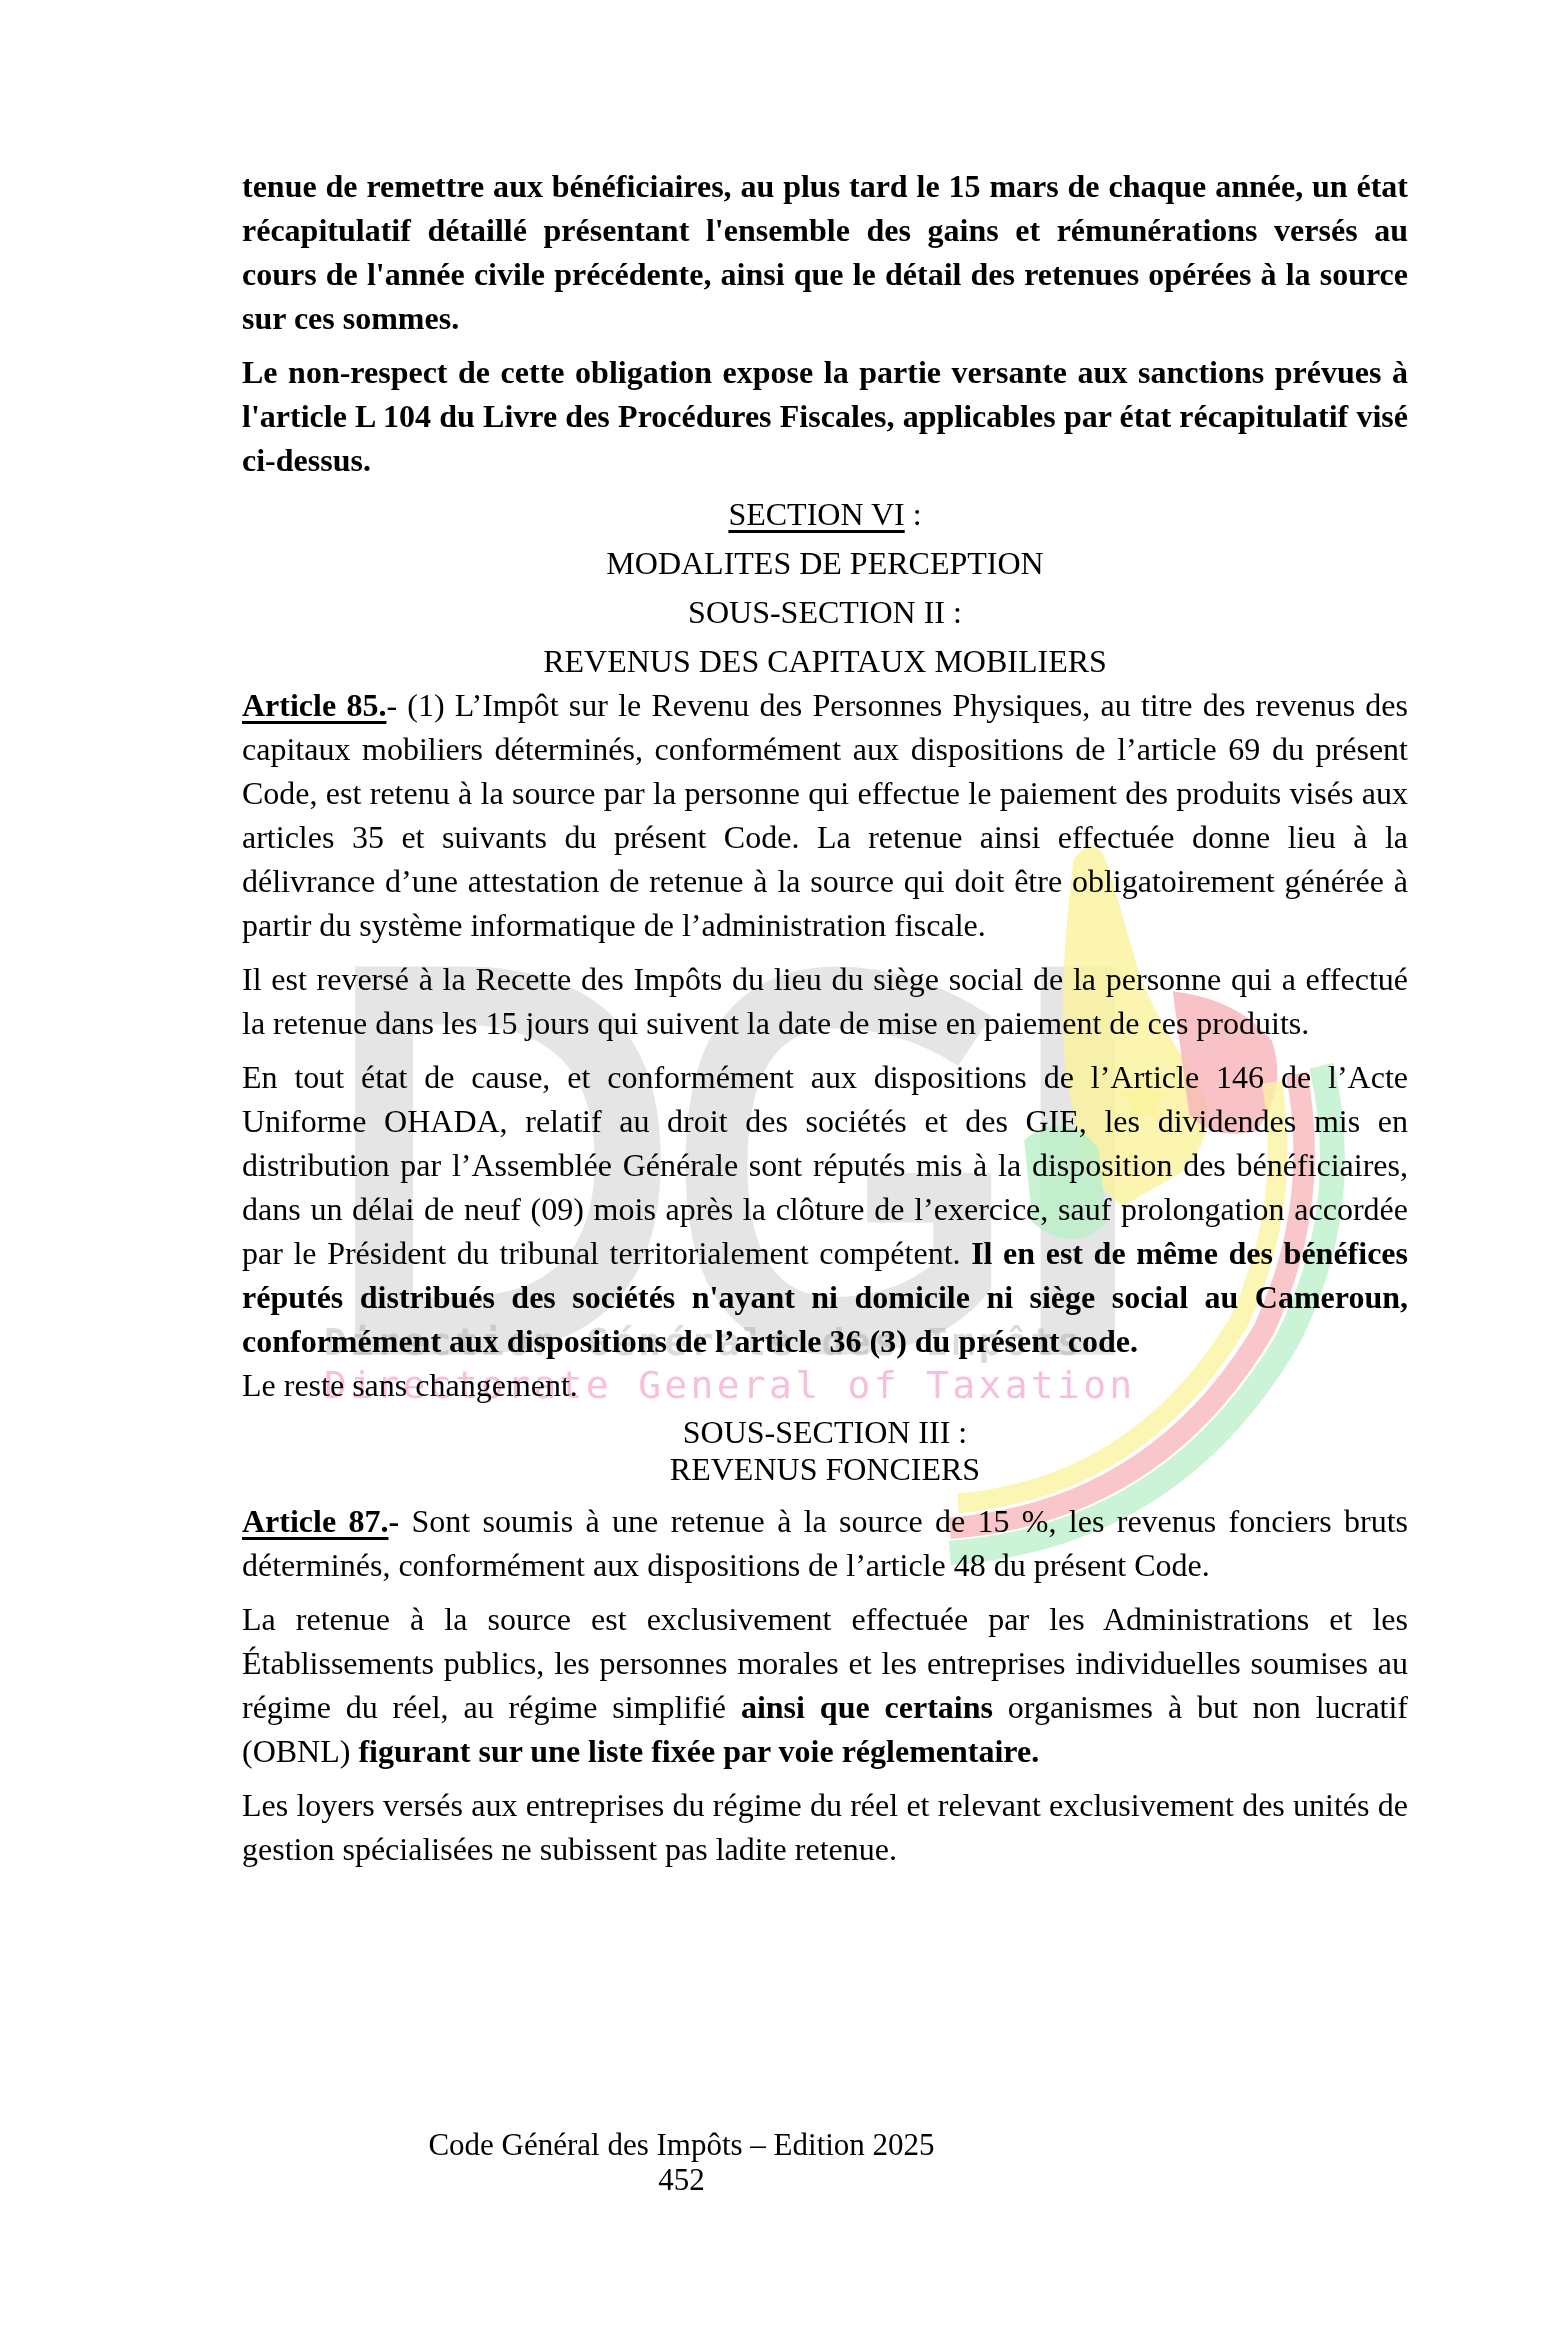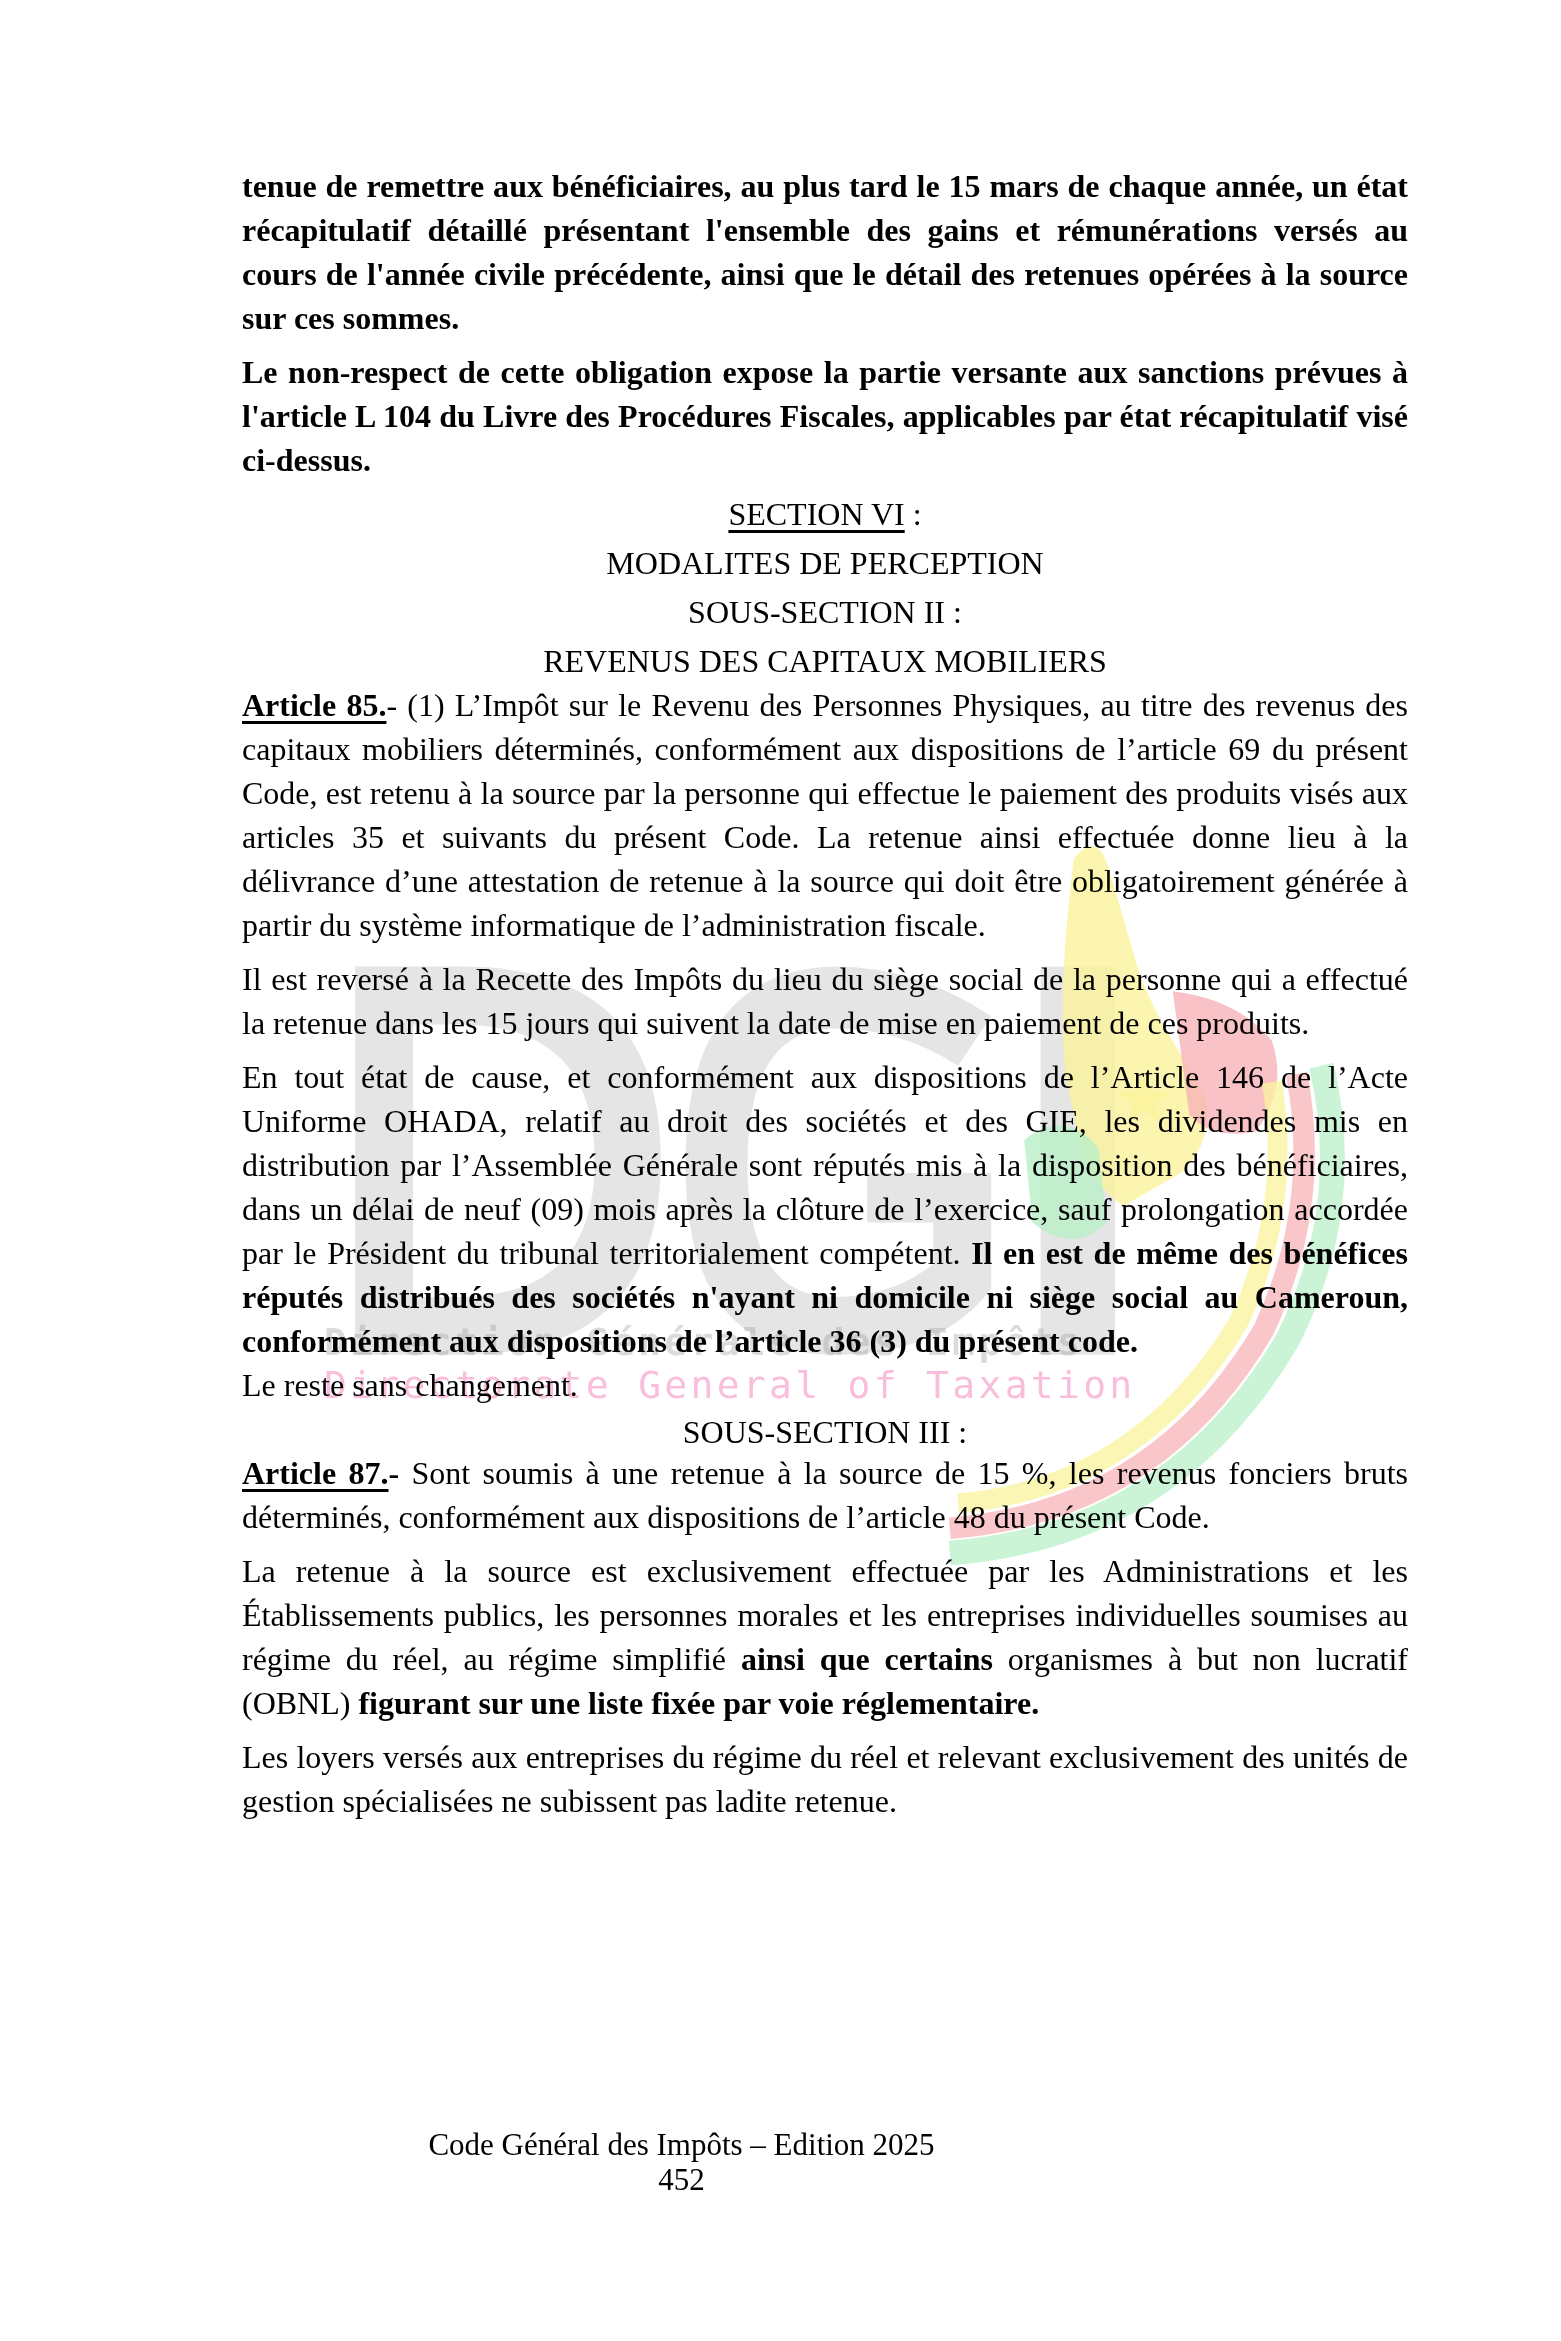--- a/index.html
+++ b/index.html
@@ -66,20 +66,21 @@
     <p class="center" style="margin-top:5px;text-align:center;">MODALITES DE PERCEPTION</p>
     <p class="center" style="margin-top:5px;">SOUS-SECTION II :</p>
     <p class="center" style="margin-top:5px;text-align:center;">REVENUS DES CAPITAUX MOBILIERS</p>
 
     <p class="para"><span class="bold ul">Article 85.</span><span>- </span><span>(1) L’Impôt sur le Revenu des Personnes Physiques, au titre des revenus des capitaux mobiliers déterminés, conformément aux dispositions de l’article 69 du présent Code, est retenu à la source par la personne qui effectue le paiement des produits visés aux articles 35 et suivants du présent Code. La retenue ainsi effectuée donne lieu à la délivrance d’une attestation de retenue à la source qui doit être obligatoirement générée à partir du système informatique de l’administration fiscale.</span></p>
     <p class="para">Il est reversé à la Recette des Impôts du lieu du siège social de la personne qui a effectué la retenue dans les 15 jours qui suivent la date de mise en paiement de ces produits.</p>
     <p><span>En tout état de cause, et conformément aux dispositions de l’Article 146 de l’Acte Uniforme OHADA, relatif au droit des sociétés et des GIE, les dividendes mis en distribution par l’Assemblée Générale sont réputés mis à la disposition des bénéficiaires, dans un délai de neuf (09) mois après la clôture de l’exercice, sauf prolongation accordée par le Président du tribunal territorialement compétent. </span><span class="bold">Il en est de même des bénéfices réputés distribués des sociétés n'ayant ni domicile ni siège social au Cameroun, conformément aux dispositions de l’article 36 (3) du présent code.</span></p>
     <p style="margin-bottom:6.6px;">Le reste sans changement.</p>
 
     <p class="center heading-tight">SOUS-SECTION III :</p>
+    <p class="center heading-tight" style="margin-bottom:11.6px;">REVENUS FONCIERS</p>
 
     <p class="para"><span class="bold ul">Article 87.</span><span class="bold">- </span><span>Sont soumis à une retenue à la source de 15 %, les revenus fonciers bruts déterminés, conformément aux dispositions de l’article 48 du présent Code.</span></p>
     <p class="para"><span>La retenue à la source est exclusivement effectuée par les Administrations et les Établissements publics, les personnes morales et les entreprises individuelles soumises au régime du réel, au régime simplifié </span><span class="bold">ainsi que certains</span><span> organismes à but non lucratif (OBNL) </span><span class="bold">figurant sur une liste fixée par voie réglementaire.</span></p>
     <p class="para">Les loyers versés aux entreprises du régime du réel et relevant exclusivement des unités de gestion spécialisées ne subissent pas ladite retenue.</p>
   </div>
 
   <div class="footer">
     <div>Code Général des Impôts – Edition 2025</div>
     <div>452</div>
   </div>

